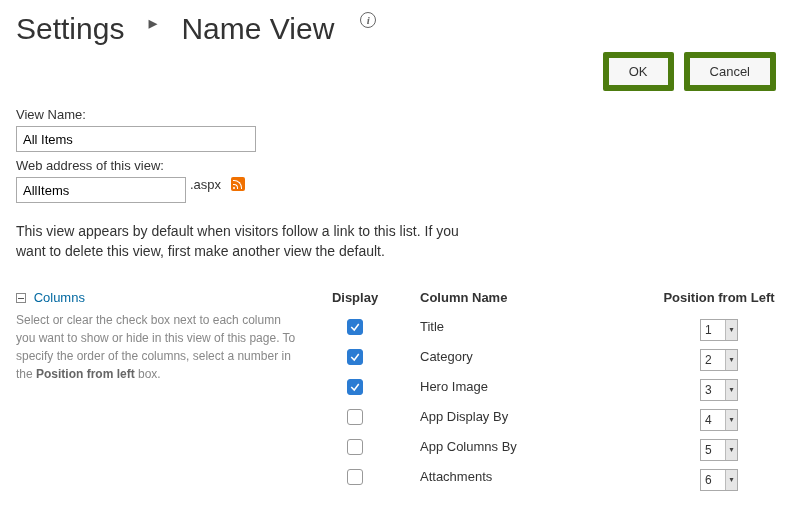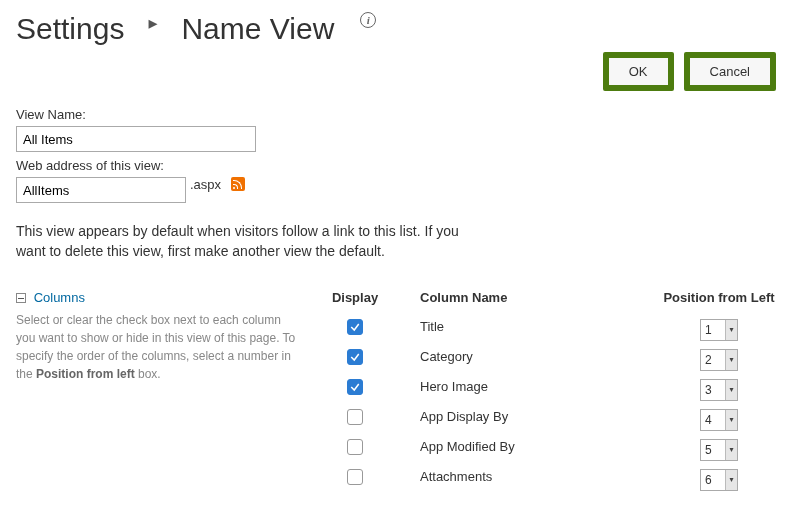--- a/index.html
+++ b/index.html
@@ -337,21 +337,21 @@
               <div class="pos-select">
                 <span class="num">4</span>
                 <span class="arr">▾</span>
               </div>
             </div>
           </div>
           <div class="col-row">
             <div class="c-display">
               <span class="chk"></span>
             </div>
-            <div class="c-name">App Modified By</div>
+            <div class="c-name">App Columns By</div>
             <div class="c-pos">
               <div class="pos-select">
                 <span class="num">5</span>
                 <span class="arr">▾</span>
               </div>
             </div>
           </div>
           <div class="col-row">
             <div class="c-display">
               <span class="chk"></span>

